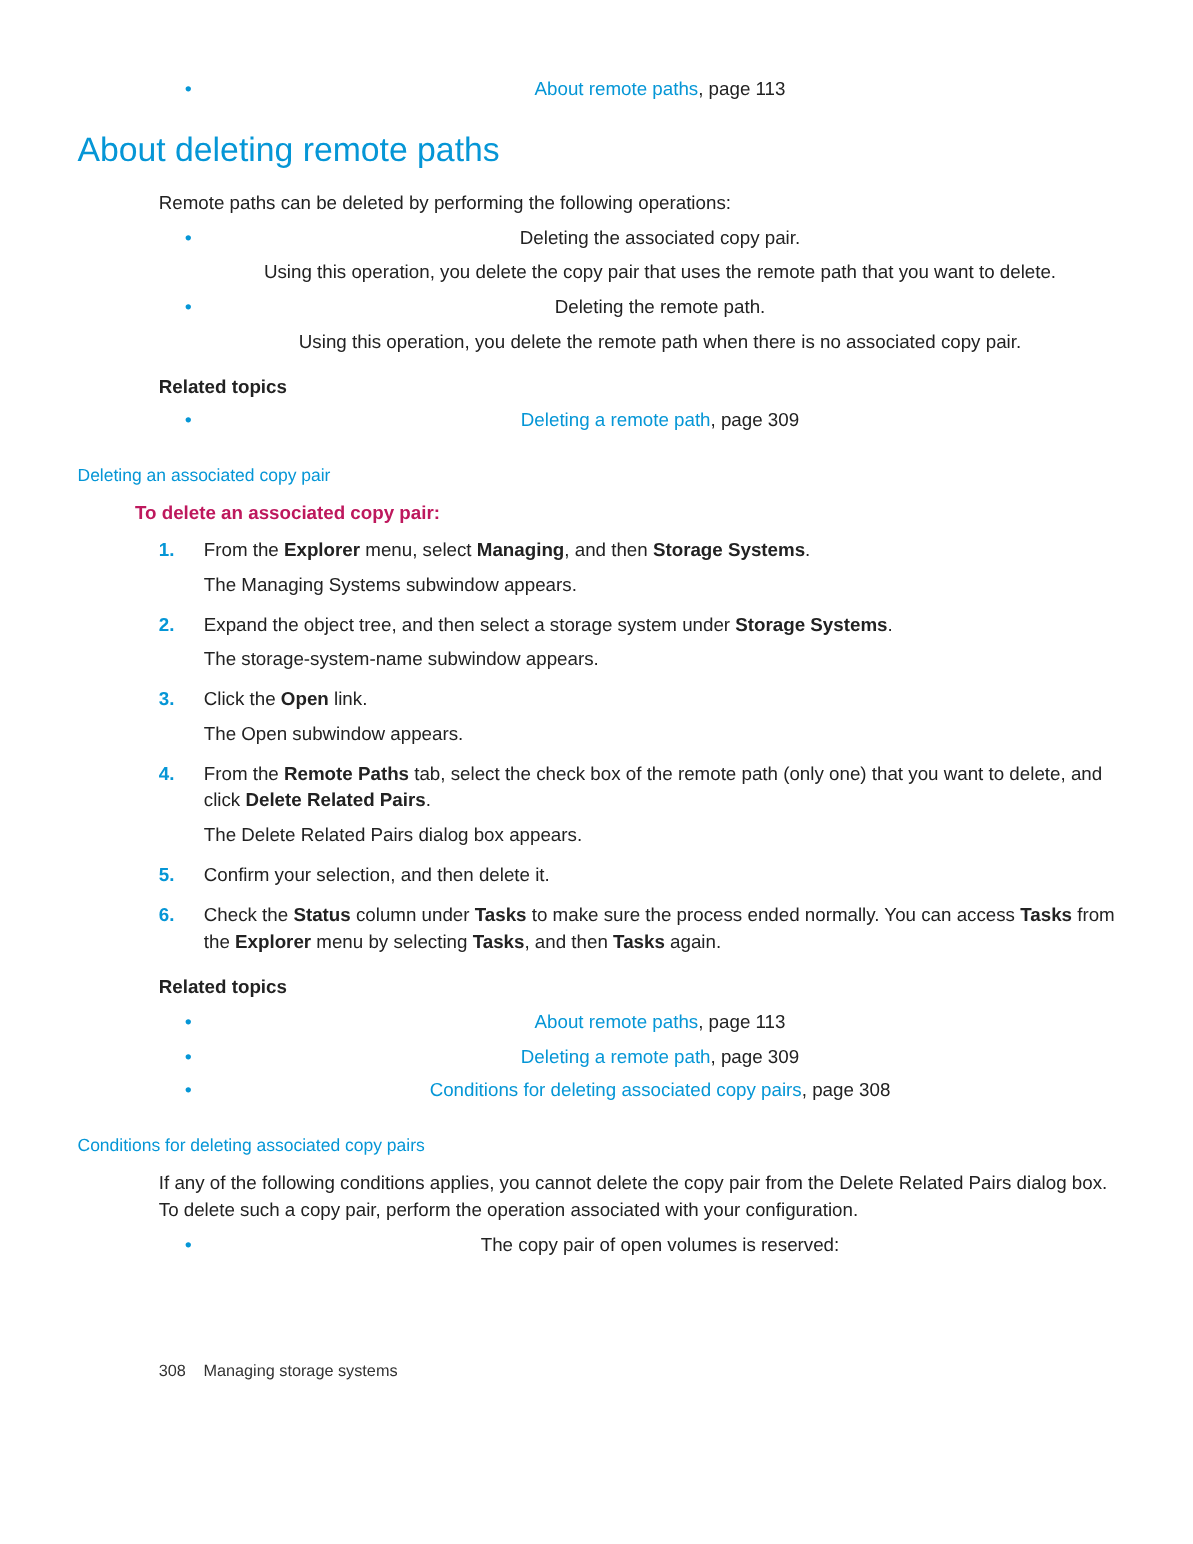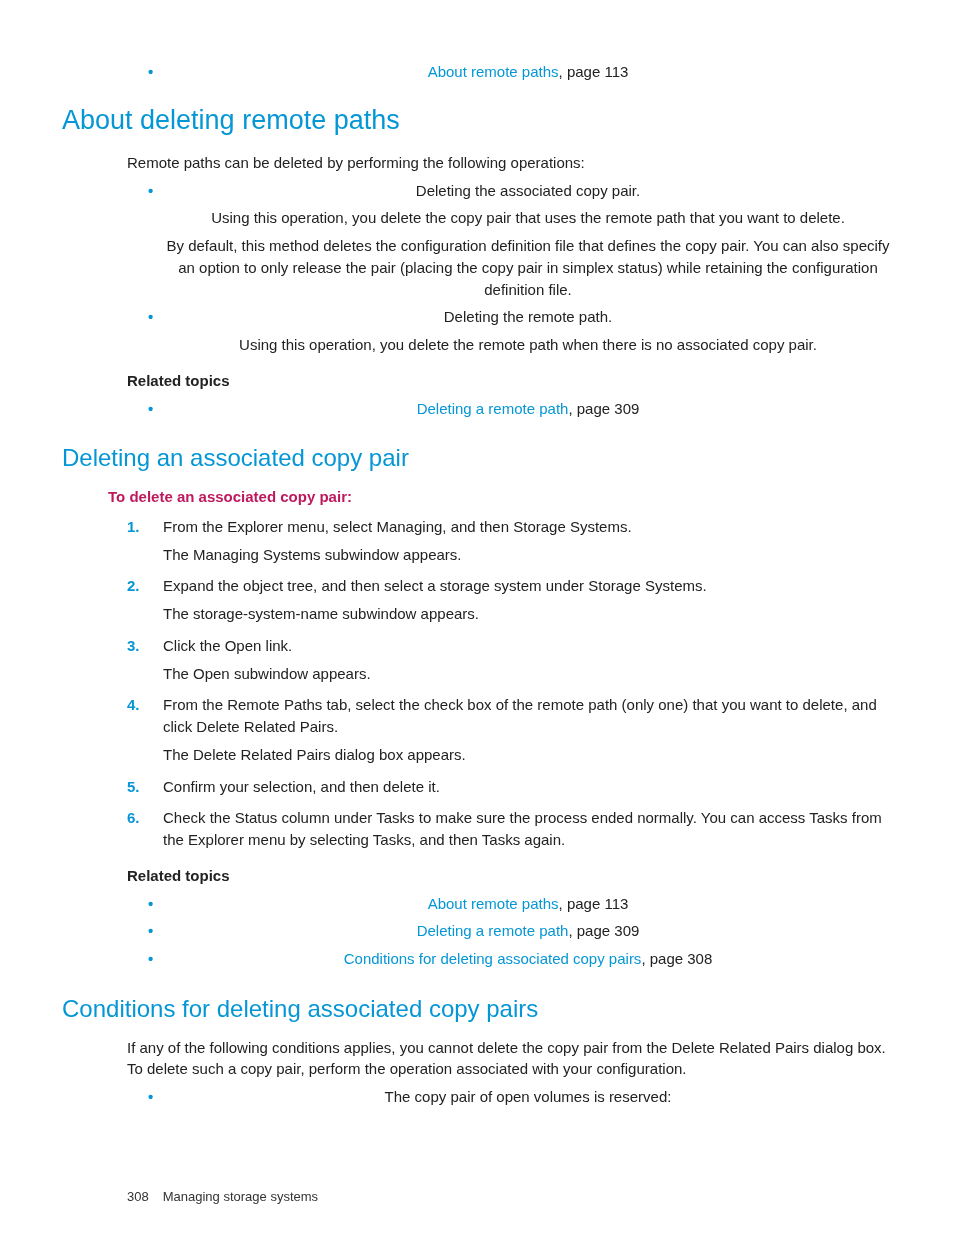--- a/index.html
+++ b/index.html
@@ -16,21 +16,21 @@
   h1.section {
     color: #0596d6;
     font-weight: 300;
     font-size: 27px;
     margin: 18px 0 12px 0;
     font-family: Arial, Helvetica, sans-serif;
   }
   h2.subsection {
     color: #0596d6;
     font-weight: 300;
-    font-size: 24px;
+    font-size: 14px;
     margin: 22px 0 10px 0;
   }
   ul.bul {
     list-style: none;
     padding-left: 0;
     margin: 6px 0 6px 86px;
   }
   ul.bul > li {
     position: relative;
     padding-left: 16px;
@@ -62,21 +62,21 @@
     margin-bottom: 10px;
   }
   ol.steps > li::before {
     content: counter(step) ".";
     position: absolute;
     left: 0;
     color: #0596d6;
     font-weight: bold;
   }
   ol.steps > li .subp { margin-top: 6px; }
-  .b { font-weight: normal; text-align: right; }
+  .b { font-weight: bold; text-align: right; }
   .i { }
   .footer {
     margin-top: 80px;
     font-size: 13px;
     color: #333;
     margin-left: 65px;
   }
   .footer .pgno { margin-right: 14px; }
   p.para { margin: 6px 0 6px 65px; }
 </style>
@@ -90,21 +90,20 @@
 </ul>
 
 <h1 class="section">About deleting remote paths</h1>
 
 <p class="para">Remote paths can be deleted by performing the following operations:</p>
 
 <ul class="bul">
   <li>
     <span>Deleting the associated copy pair.</span>
     <div class="subp">Using this operation, you delete the copy pair that uses the remote path that you want to delete.</div>
-    <div class="subp">By default, this method deletes the configuration definition file that defines the copy pair. You can also specify an option to only release the pair (placing the copy pair in simplex status) while retaining the configuration definition file.</div>
   </li>
   <li>
     <span>Deleting the remote path.</span>
     <div class="subp">Using this operation, you delete the remote path when there is no associated copy pair.</div>
   </li>
 </ul>
 
 <div class="bold-label">Related topics</div>
 <ul class="bul">
   <li>

